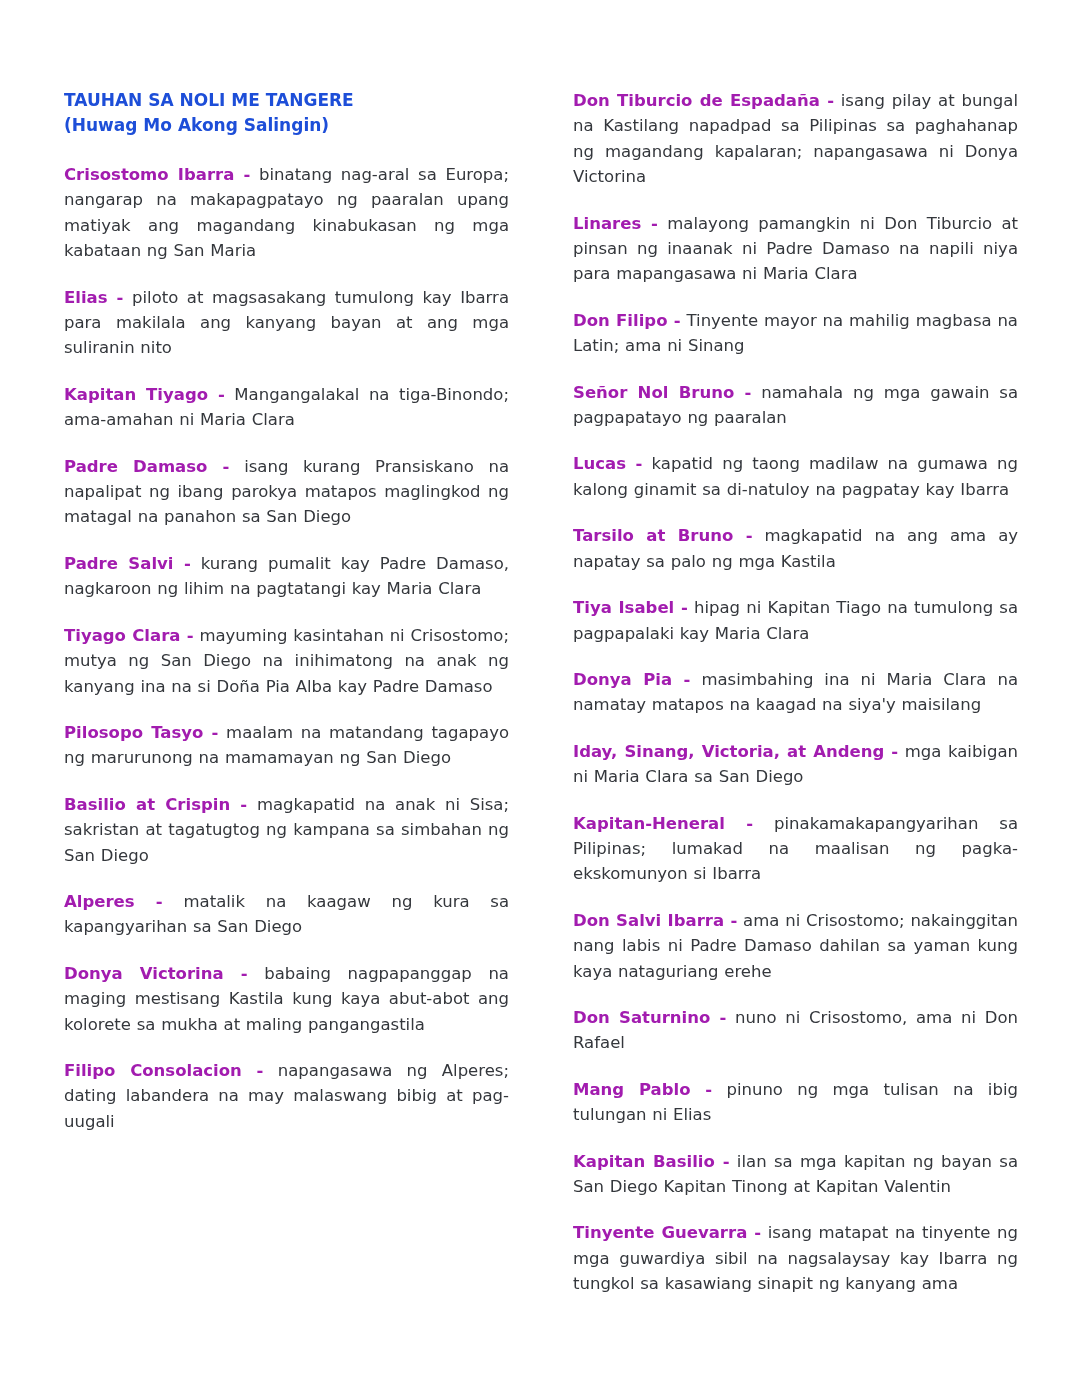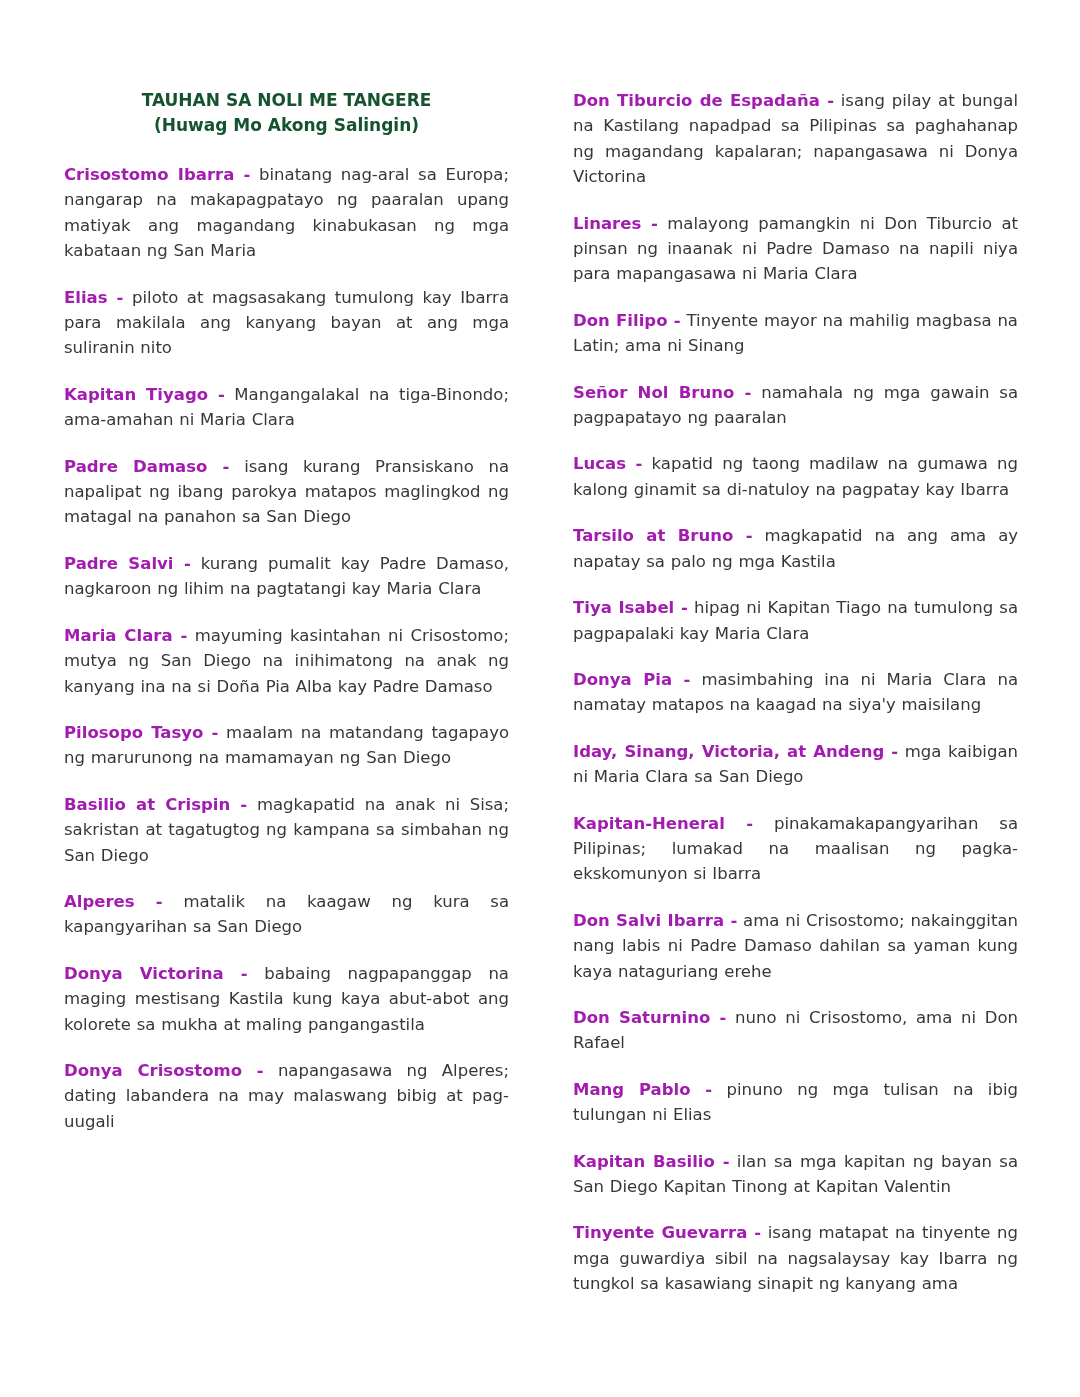--- a/index.html
+++ b/index.html
@@ -22,23 +22,23 @@
   }
   .columns {
     display: flex;
     gap: 64px;
   }
   .column {
     width: 445px;
     flex: 0 0 445px;
   }
   .title-block {
-    text-align: center;
+    text-align: left;
     font-weight: bold;
-    color: #14532d;
+    color: #1d4ed8;
     font-size: 17px;
     line-height: 25px;
     margin: 0 0 24px 0;
   }
   .entry {
     font-size: 16.5px;
     line-height: 25.4px;
     text-align: justify;
     margin: 0 0 21px 0;
     word-spacing: 0.5px;
@@ -57,26 +57,26 @@
       <div class="title-block">
         <div>TAUHAN SA NOLI ME TANGERE</div>
         <div>(Huwag Mo Akong Salingin)</div>
       </div>
       <div id="left-entries">
           <p class="entry"><strong>Crisostomo Ibarra -</strong> <span>binatang nag-aral sa Europa; nangarap na makapagpatayo ng paaralan upang matiyak ang magandang kinabukasan ng mga kabataan ng San Maria</span></p>
           <p class="entry"><strong>Elias -</strong> <span>piloto at magsasakang tumulong kay Ibarra para makilala ang kanyang bayan at ang mga suliranin nito</span></p>
           <p class="entry"><strong>Kapitan Tiyago -</strong> <span>Mangangalakal na tiga-Binondo; ama-amahan ni Maria Clara</span></p>
           <p class="entry"><strong>Padre Damaso -</strong> <span>isang kurang Pransiskano na napalipat ng ibang parokya matapos maglingkod ng matagal na panahon sa San Diego</span></p>
           <p class="entry"><strong>Padre Salvi -</strong> <span>kurang pumalit kay Padre Damaso, nagkaroon ng lihim na pagtatangi kay Maria Clara</span></p>
-          <p class="entry"><strong>Maria Clara -</strong> <span>mayuming kasintahan ni Crisostomo; mutya ng San Diego na inihimatong na anak ng kanyang ina na si Doña Pia Alba kay Padre Damaso</span></p>
+          <p class="entry"><strong>Tiyago Clara -</strong> <span>mayuming kasintahan ni Crisostomo; mutya ng San Diego na inihimatong na anak ng kanyang ina na si Doña Pia Alba kay Padre Damaso</span></p>
           <p class="entry"><strong>Pilosopo Tasyo -</strong> <span>maalam na matandang tagapayo ng marurunong na mamamayan ng San Diego</span></p>
           <p class="entry"><strong>Basilio at Crispin -</strong> <span>magkapatid na anak ni Sisa; sakristan at tagatugtog ng kampana sa simbahan ng San Diego</span></p>
           <p class="entry"><strong>Alperes -</strong> <span>matalik na kaagaw ng kura sa kapangyarihan sa San Diego</span></p>
           <p class="entry"><strong>Donya Victorina -</strong> <span>babaing nagpapanggap na maging mestisang Kastila kung kaya abut-abot ang kolorete sa mukha at maling pangangastila</span></p>
-          <p class="entry"><strong>Donya Crisostomo -</strong> <span>napangasawa ng Alperes; dating labandera na may malaswang bibig at pag-uugali</span></p>
+          <p class="entry"><strong>Filipo Consolacion -</strong> <span>napangasawa ng Alperes; dating labandera na may malaswang bibig at pag-uugali</span></p>
         </div>
     </div>
     <div class="column">
       <div id="right-entries">
           <p class="entry"><strong>Don Tiburcio de Espadaña -</strong> <span>isang pilay at bungal na Kastilang napadpad sa Pilipinas sa paghahanap ng magandang kapalaran; napangasawa ni Donya Victorina</span></p>
           <p class="entry"><strong>Linares -</strong> <span>malayong pamangkin ni Don Tiburcio at pinsan ng inaanak ni Padre Damaso na napili niya para mapangasawa ni Maria Clara</span></p>
           <p class="entry"><strong>Don Filipo -</strong> <span>Tinyente mayor na mahilig magbasa na Latin; ama ni Sinang</span></p>
           <p class="entry"><strong>Señor Nol Bruno -</strong> <span>namahala ng mga gawain sa pagpapatayo ng paaralan</span></p>
           <p class="entry"><strong>Lucas -</strong> <span>kapatid ng taong madilaw na gumawa ng kalong ginamit sa di-natuloy na pagpatay kay Ibarra</span></p>
           <p class="entry"><strong>Tarsilo at Bruno -</strong> <span>magkapatid na ang ama ay napatay sa palo ng mga Kastila</span></p>

